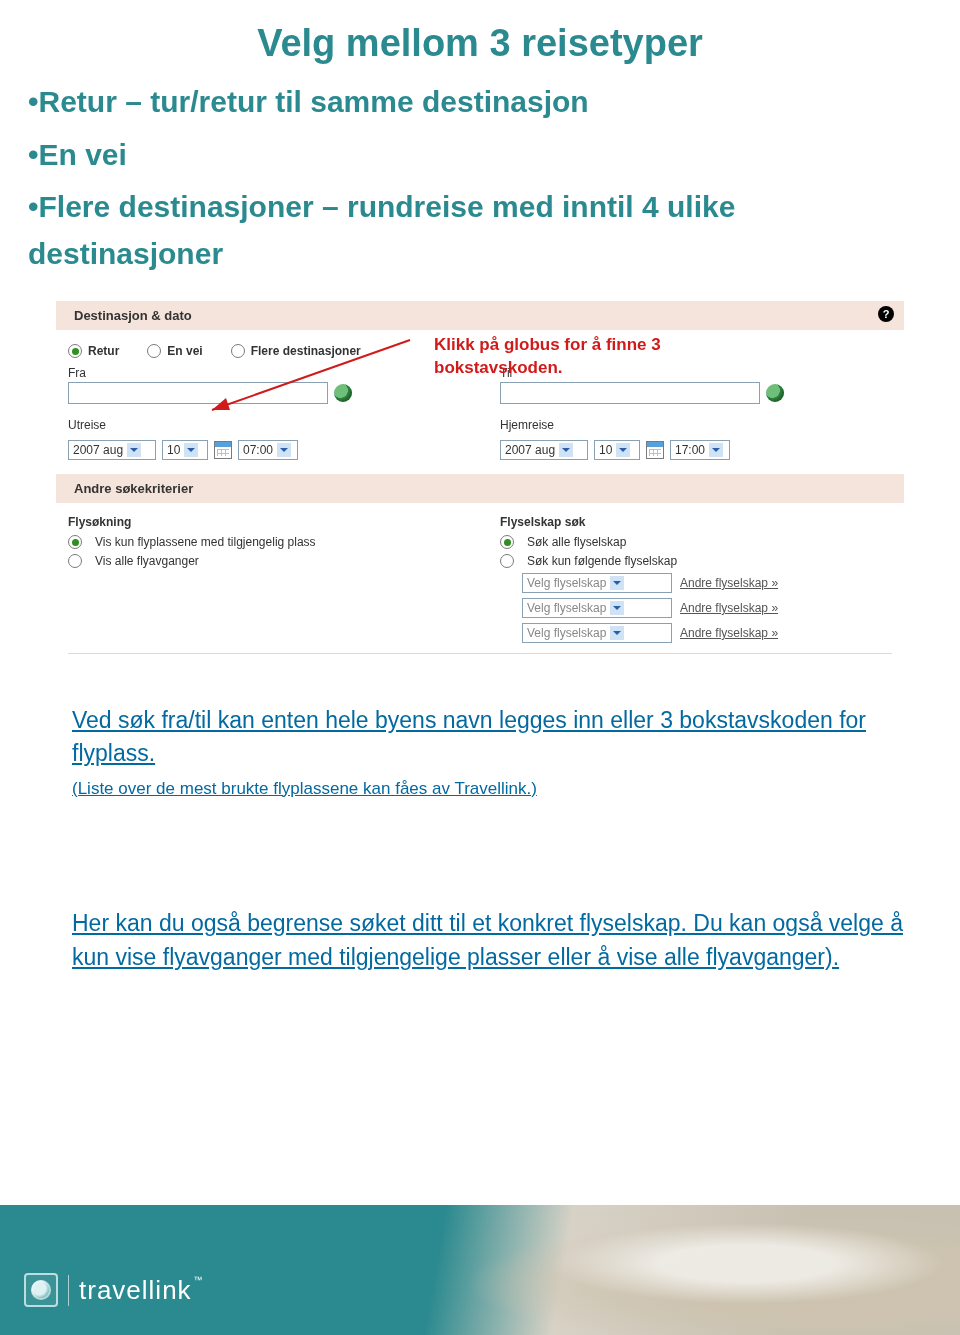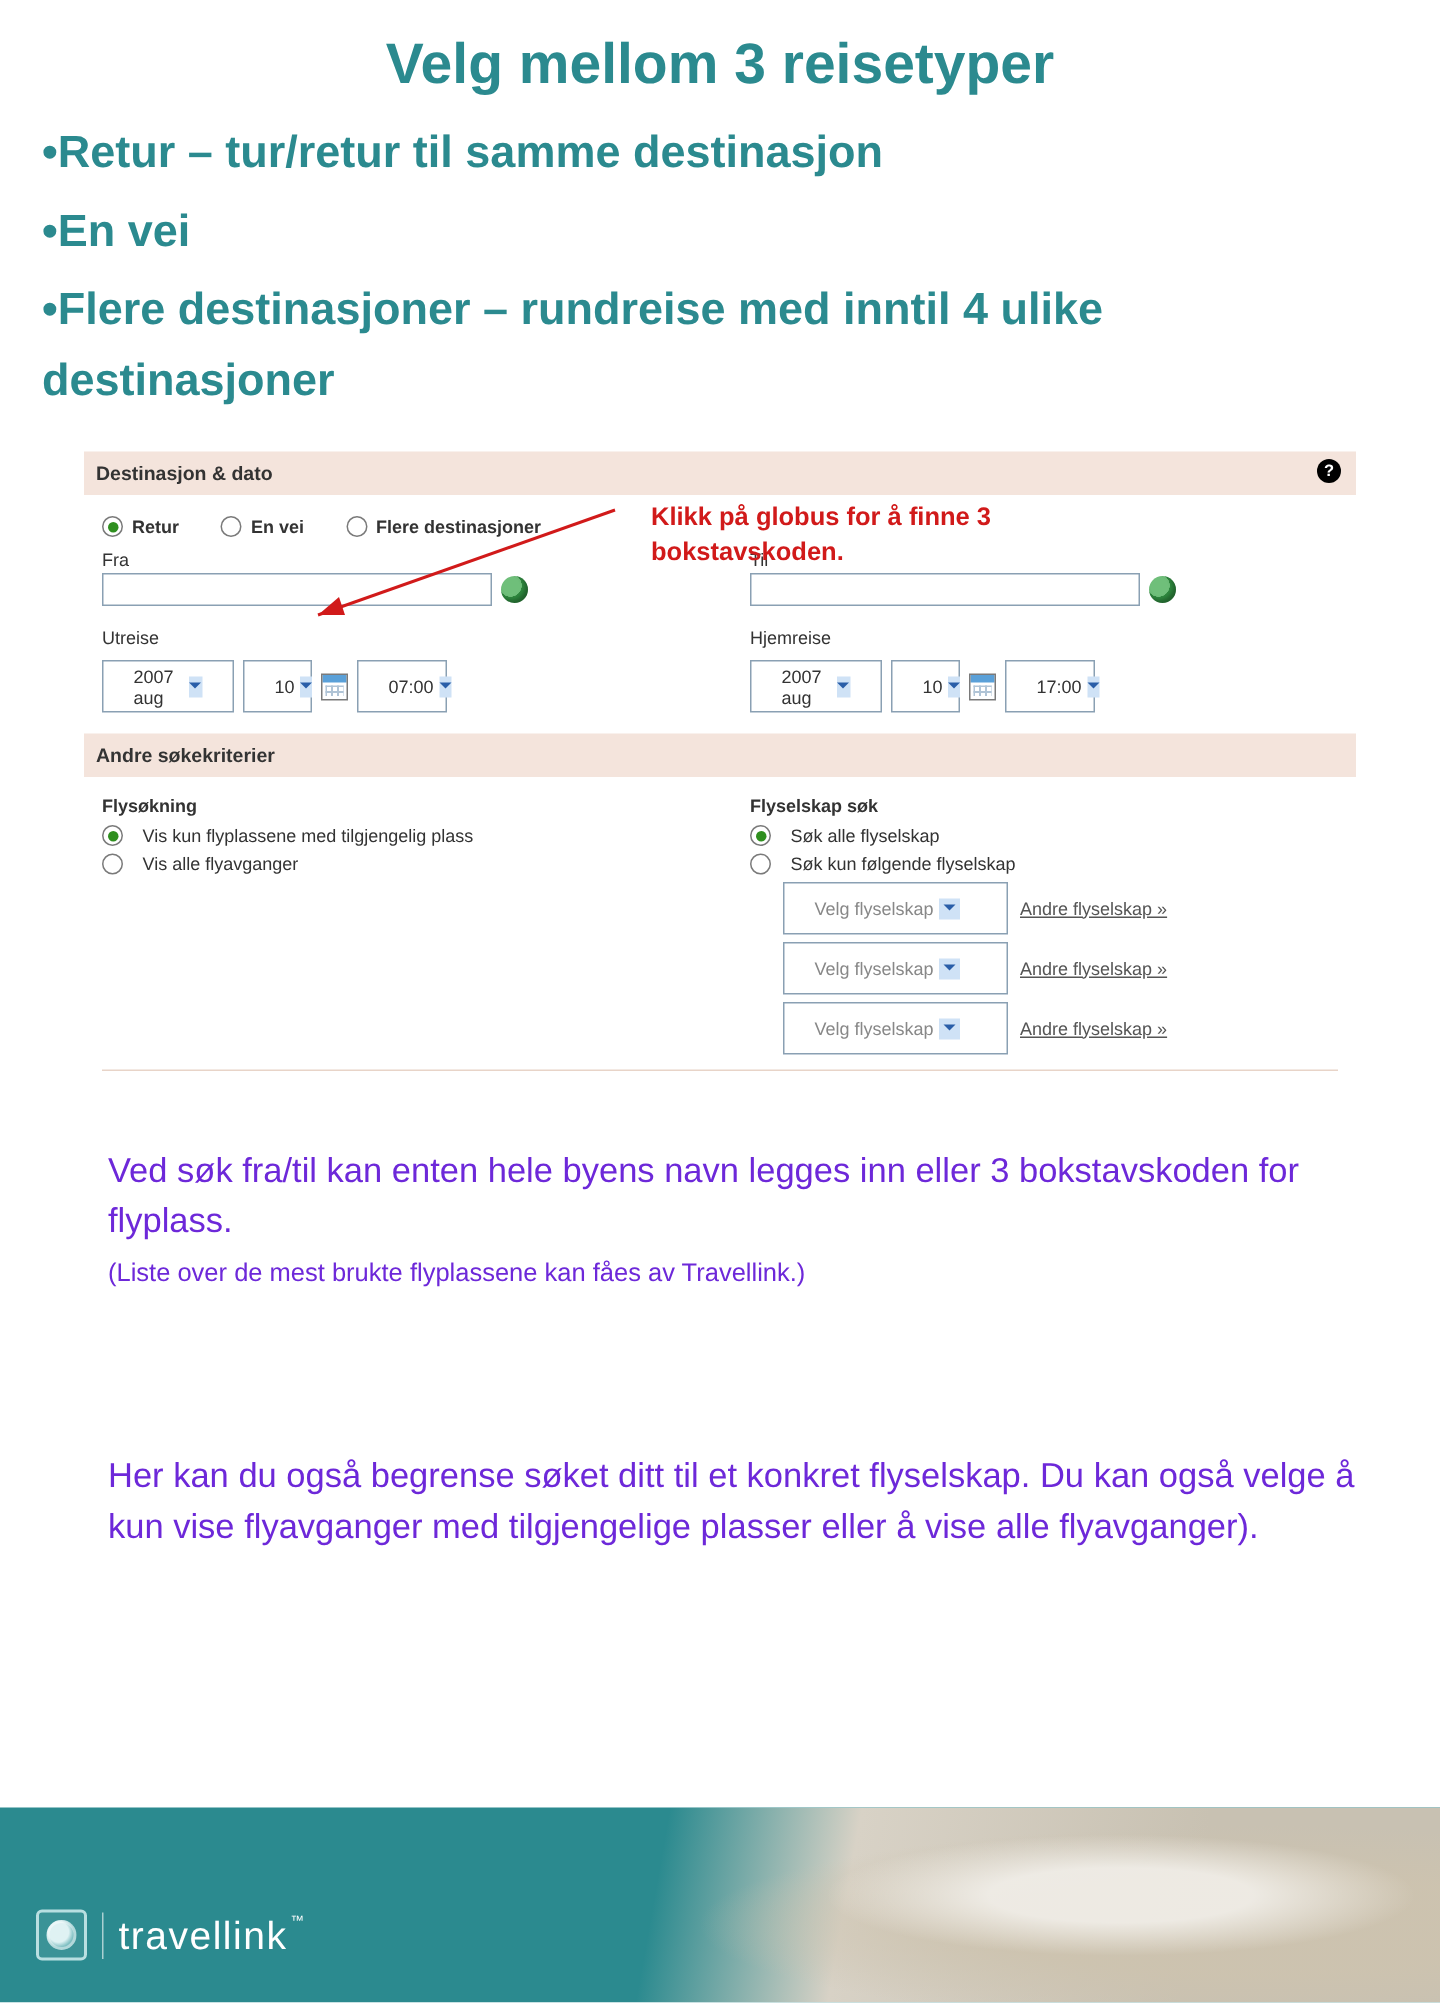--- a/index.html
+++ b/index.html
@@ -30,21 +30,21 @@
 
   
   .form-wrap {
     margin: 0 56px;
     font-size: 12px;
     color: #333;
     position: relative;
   }
   .section-bar {
     background: #f4e4dc;
-    padding: 7px 8px;
+    padding: 7px 18px;
     font-weight: 700;
     font-size: 13px;
     position: relative;
   }
   .help-q {
     position: absolute; right: 10px; top: 5px;
     width: 16px; height: 16px; border-radius: 50%;
     background: #000; color:#fff; font-size:11px; line-height:16px; text-align:center; font-weight:700;
   }
   .pad { padding: 8px 12px 14px 12px; }
@@ -63,22 +63,22 @@
   }
   .fra-row{ display:flex; align-items:center; gap:6px; }
   .globe{
     width:18px; height:18px; border-radius:50%;
     background: radial-gradient(circle at 35% 35%, #6fbf7a 0 45%, #2f8a3f 46% 100%);
     box-shadow: inset -2px -2px 3px rgba(0,0,0,.3);
     flex:none;
   }
   .date-row{ display:flex; gap:6px; align-items:center; margin-top:8px;}
   .sel{
-    border:1px solid #8aa0b3; height:35px; background:#fff; display:flex; align-items:center;
-    padding:0 20px; gap:4px;
+    border:1px solid #8aa0b3; height:20px; background:#fff; display:flex; align-items:center;
+    padding:0 4px; gap:4px;
   }
   .sel .caret{
     width:14px; height:14px; background:#cfe2f6; display:flex; align-items:center; justify-content:center;
   }
   .sel .caret::after{ content:""; border:4px solid transparent; border-top-color:#2a5ea8; margin-top:3px;}
   .cal-ico{
     width:18px; height:18px; border:1px solid #7a7a7a; background:
       linear-gradient(#5aa0d8,#5aa0d8) 0 0/100% 5px no-repeat,
       #fff;
     position:relative;
@@ -105,21 +105,21 @@
   .clearfix::after{content:""; display:table; clear:both;}
 
   
   .arrow-svg{ position:absolute; left:136px; top:2px; width:230px; height:100px; pointer-events:none; }
   .callout{
     position:absolute; left:378px; top:4px; width:320px;
     color:#d11a1a; font-size:17px; line-height:1.35;font-weight:bold;
   }
 
   
-  .para-block{ margin: 28px 32px 0 72px; color:#6d28d9; font-size:23px; line-height:1.45;}
+  .para-block{ margin: 28px 32px 0 72px; color:#0369a1; font-size:23px; line-height:1.45;text-decoration:underline;}
   .para-small{ font-size:17px; margin-top:6px;}
   .para-gap{ height:78px; }
 
   
   .footer{
     position:absolute; left:0; right:0; bottom:0; height:130px;
     background: #2b8a8f;
     overflow:hidden;
   }
   .footer .photo{

